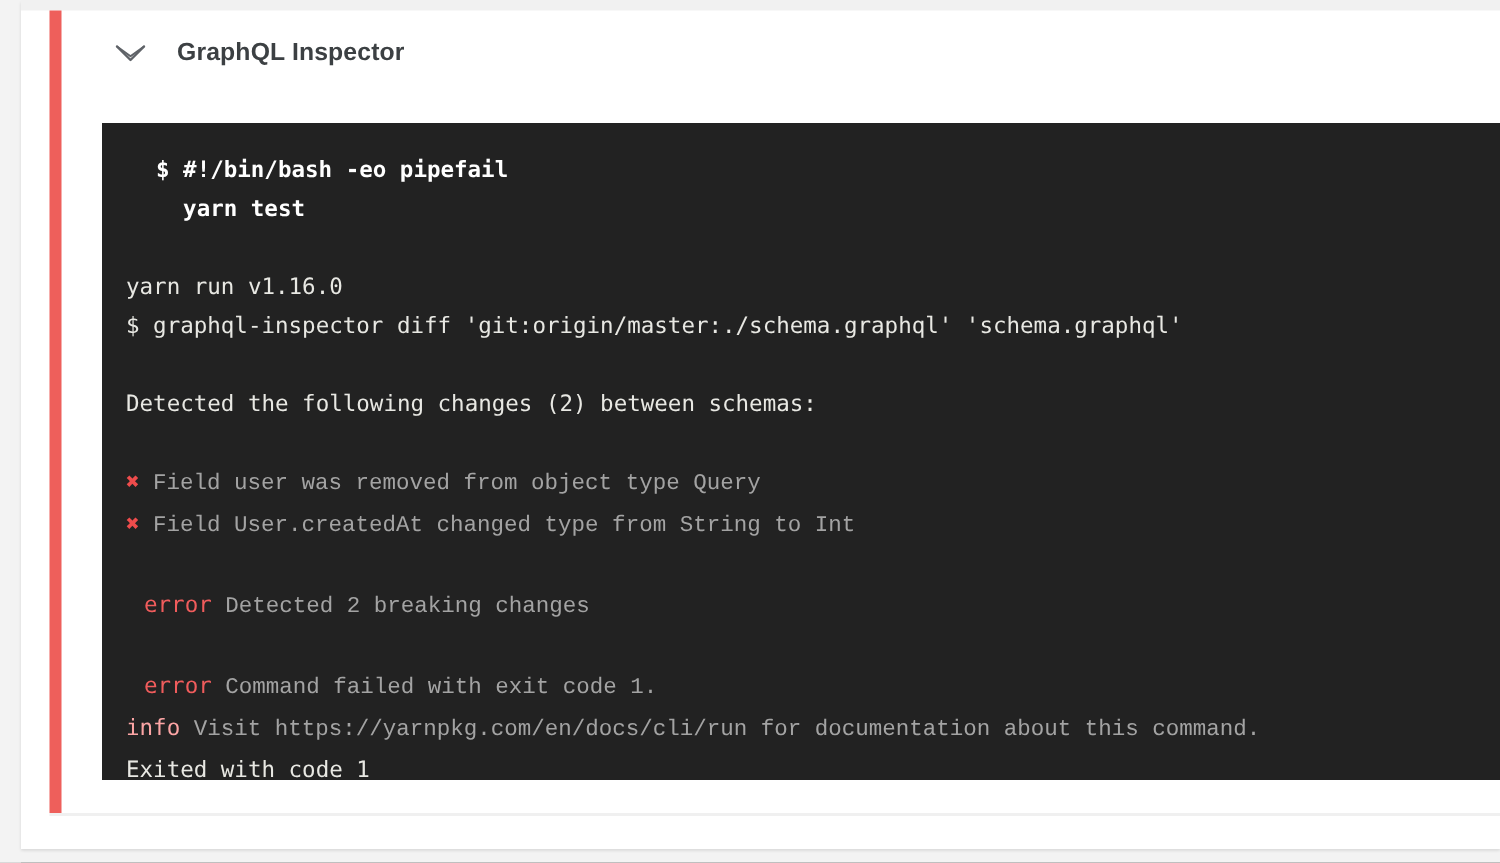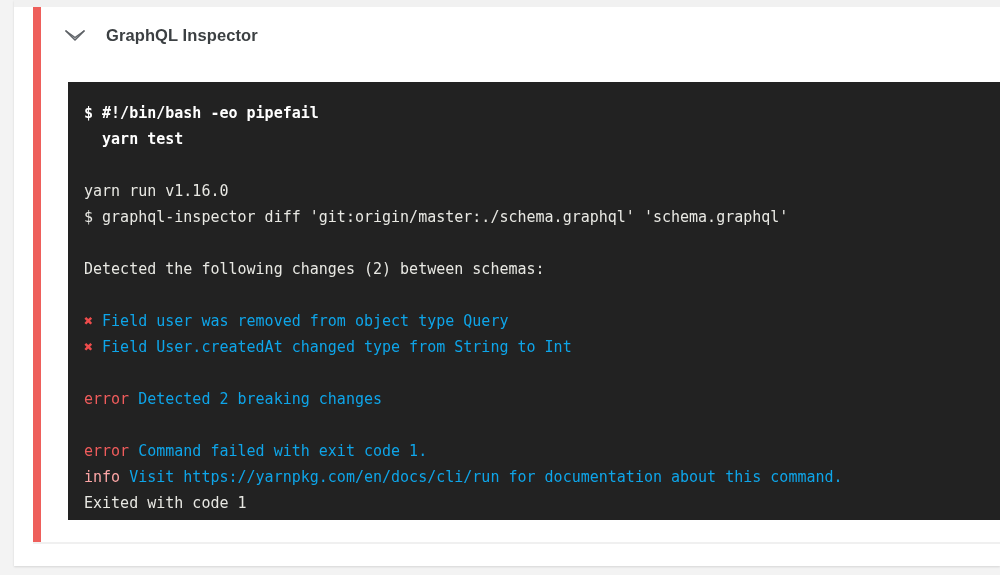--- a/index.html
+++ b/index.html
@@ -51,21 +51,21 @@
     left: 19px;
     top: 7px;
     width: 8px;
     height: 535px;
     background: #ee5f5b;
   }
 
   
   .step-header {
     position: absolute;
-    left: 48px;
+    left: 60px;
     top: 14px;
     height: 42px;
     display: flex;
     align-items: center;
     gap: 18px;
     cursor: pointer;
   }
   .chevron-icon {
     width: 26px;
     height: 26px;
@@ -100,25 +100,26 @@
     white-space: pre;
   }
   .log-line {
     white-space: pre;
     min-height: 26px;
   }
   .log-line.blank { color: transparent; }
   .log-line.cmd {
     font-weight: bold;
     color: #ffffff;
+    margin-left: 20px;
   }
-  .tok-err   { color: #f05c5c; }
+  .tok-err   { color: #f05c5c; margin-left: 12px; }
   .tok-info  { color: #fca5a5; }
   .tok-x     { color: #ee4c4c; font-weight: bold; }
-  .tok-plain { color: #0ea5e9; }
+  .tok-plain { color: #a3a3a3; font-family: Liberation Mono, monospace; }
 
   
   .card-divider {
     position: absolute;
     left: 19px;
     right: 0;
     top: 542px;
     height: 2px;
     background: #f0f0f0;
   }

